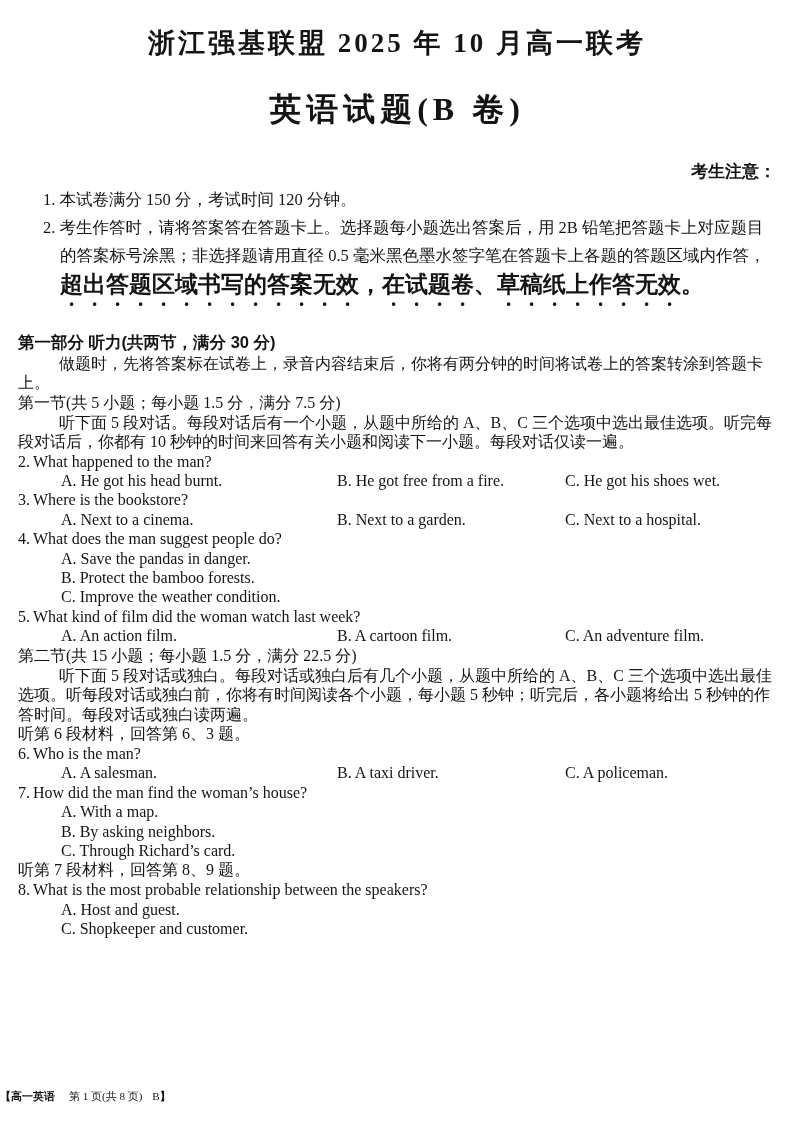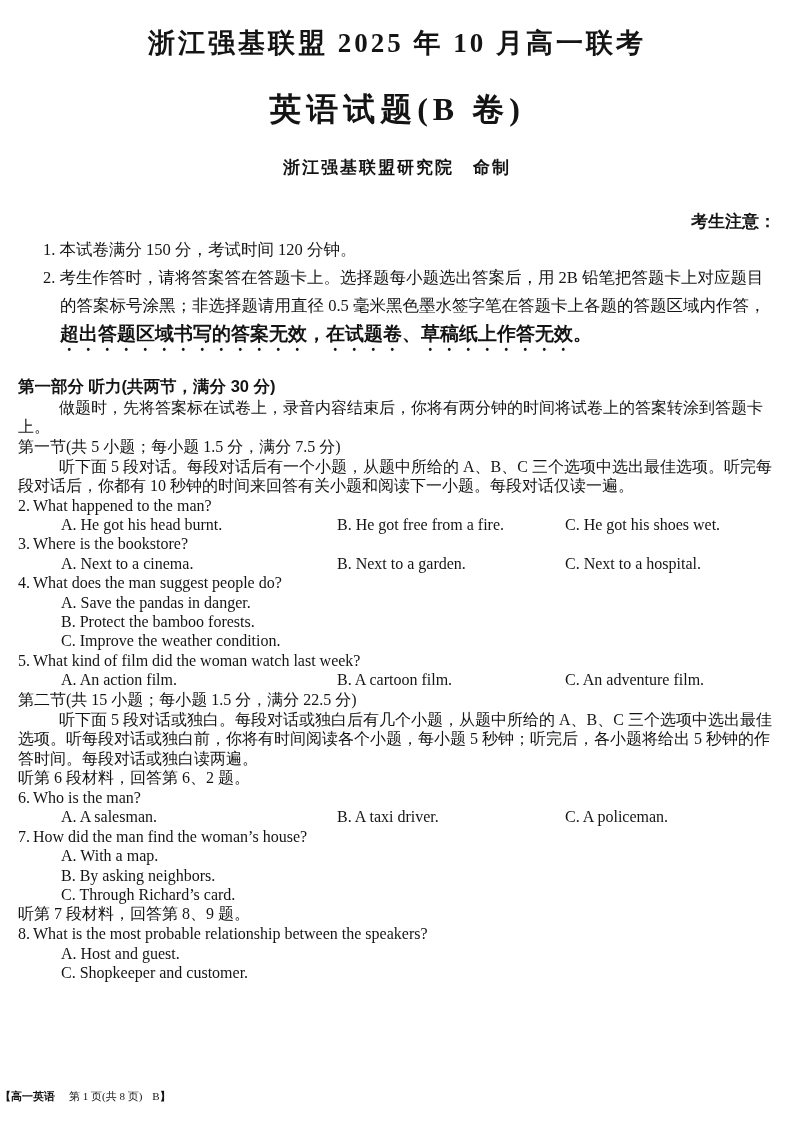--- a/index.html
+++ b/index.html
@@ -47,21 +47,21 @@
     font-family:"Liberation Sans","DejaVu Sans",sans-serif;
     font-weight:bold;
     font-size:17px;
     text-align:right;
   }
   .notice-item { padding-left:42px; text-indent:-17px; }
   .notice-num { padding-right:4px; }
   .notice-em {
     font-family:"Liberation Sans","DejaVu Sans",sans-serif;
     font-weight:bold;
-    font-size:19px;
+    font-size:23px;
     -webkit-text-emphasis:filled dot;
     -webkit-text-emphasis-position:under right;
     text-emphasis:filled dot;
     text-emphasis-position:under right;
   }
   
   .content { margin-top:20px; line-height:19.4px; }
   .part-heading {
     font-family:"Liberation Sans","DejaVu Sans",sans-serif;
     font-weight:bold;
@@ -94,21 +94,20 @@
   .footer-gap { display:inline-block; width:14px; }
   .footer-gap-sm { display:inline-block; width:10px; }
 </style>
 </head>
 <body>
 
 <div class="page">
 
   <h1 class="exam-title">浙江强基联盟 2025 年 10 月高一联考</h1>
   <h2 class="exam-subtitle">英语试题(B 卷)</h2>
-  <div class="exam-issuer">浙江强基联盟研究院　命制</div>
 
   <section class="notice">
     <div class="notice-heading">考生注意：</div>
     <div class="notice-item"><span class="notice-num">1.</span><span>本试卷满分 150 分，考试时间 120 分钟。</span></div>
     <div class="notice-item"><span class="notice-num">2.</span><span>考生作答时，请将答案答在答题卡上。选择题每小题选出答案后，用 2B 铅笔把答题卡上对应题目的答案标号涂黑；非选择题请用直径 0.5 毫米黑色墨水签字笔在答题卡上各题的答题区域内作答，</span><strong class="notice-em">超出答题区域书写的答案无效，在试题卷、草稿纸上作答无效。</strong></div>
   </section>
 
   <section class="content">
     <div class="part-heading">第一部分 听力(共两节，满分 30 分)</div>
     <p class="para">做题时，先将答案标在试卷上，录音内容结束后，你将有两分钟的时间将试卷上的答案转涂到答题卡上。</p>
@@ -148,21 +147,21 @@
       <div class="q-stem"><span class="q-num">5.</span><span>What kind of film did the woman watch last week?</span></div>
       <div class="opts-row">
         <span class="opt">A. An action film.</span>
         <span class="opt">B. A cartoon film.</span>
         <span class="opt">C. An adventure film.</span>
       </div>
     </div>
 
     <div class="section-heading">第二节(共 15 小题；每小题 1.5 分，满分 22.5 分)</div>
     <p class="para">听下面 5 段对话或独白。每段对话或独白后有几个小题，从题中所给的 A、B、C 三个选项中选出最佳选项。听每段对话或独白前，你将有时间阅读各个小题，每小题 5 秒钟；听完后，各小题将给出 5 秒钟的作答时间。每段对话或独白读两遍。</p>
-    <div class="material-note">听第 6 段材料，回答第 6、2 题。</div>
+    <div class="material-note">听第 6 段材料，回答第 6、3 题。</div>
 
     <div class="question">
       <div class="q-stem"><span class="q-num">6.</span><span>Who is the man?</span></div>
       <div class="opts-row">
         <span class="opt">A. A salesman.</span>
         <span class="opt">B. A taxi driver.</span>
         <span class="opt">C. A policeman.</span>
       </div>
     </div>
 

